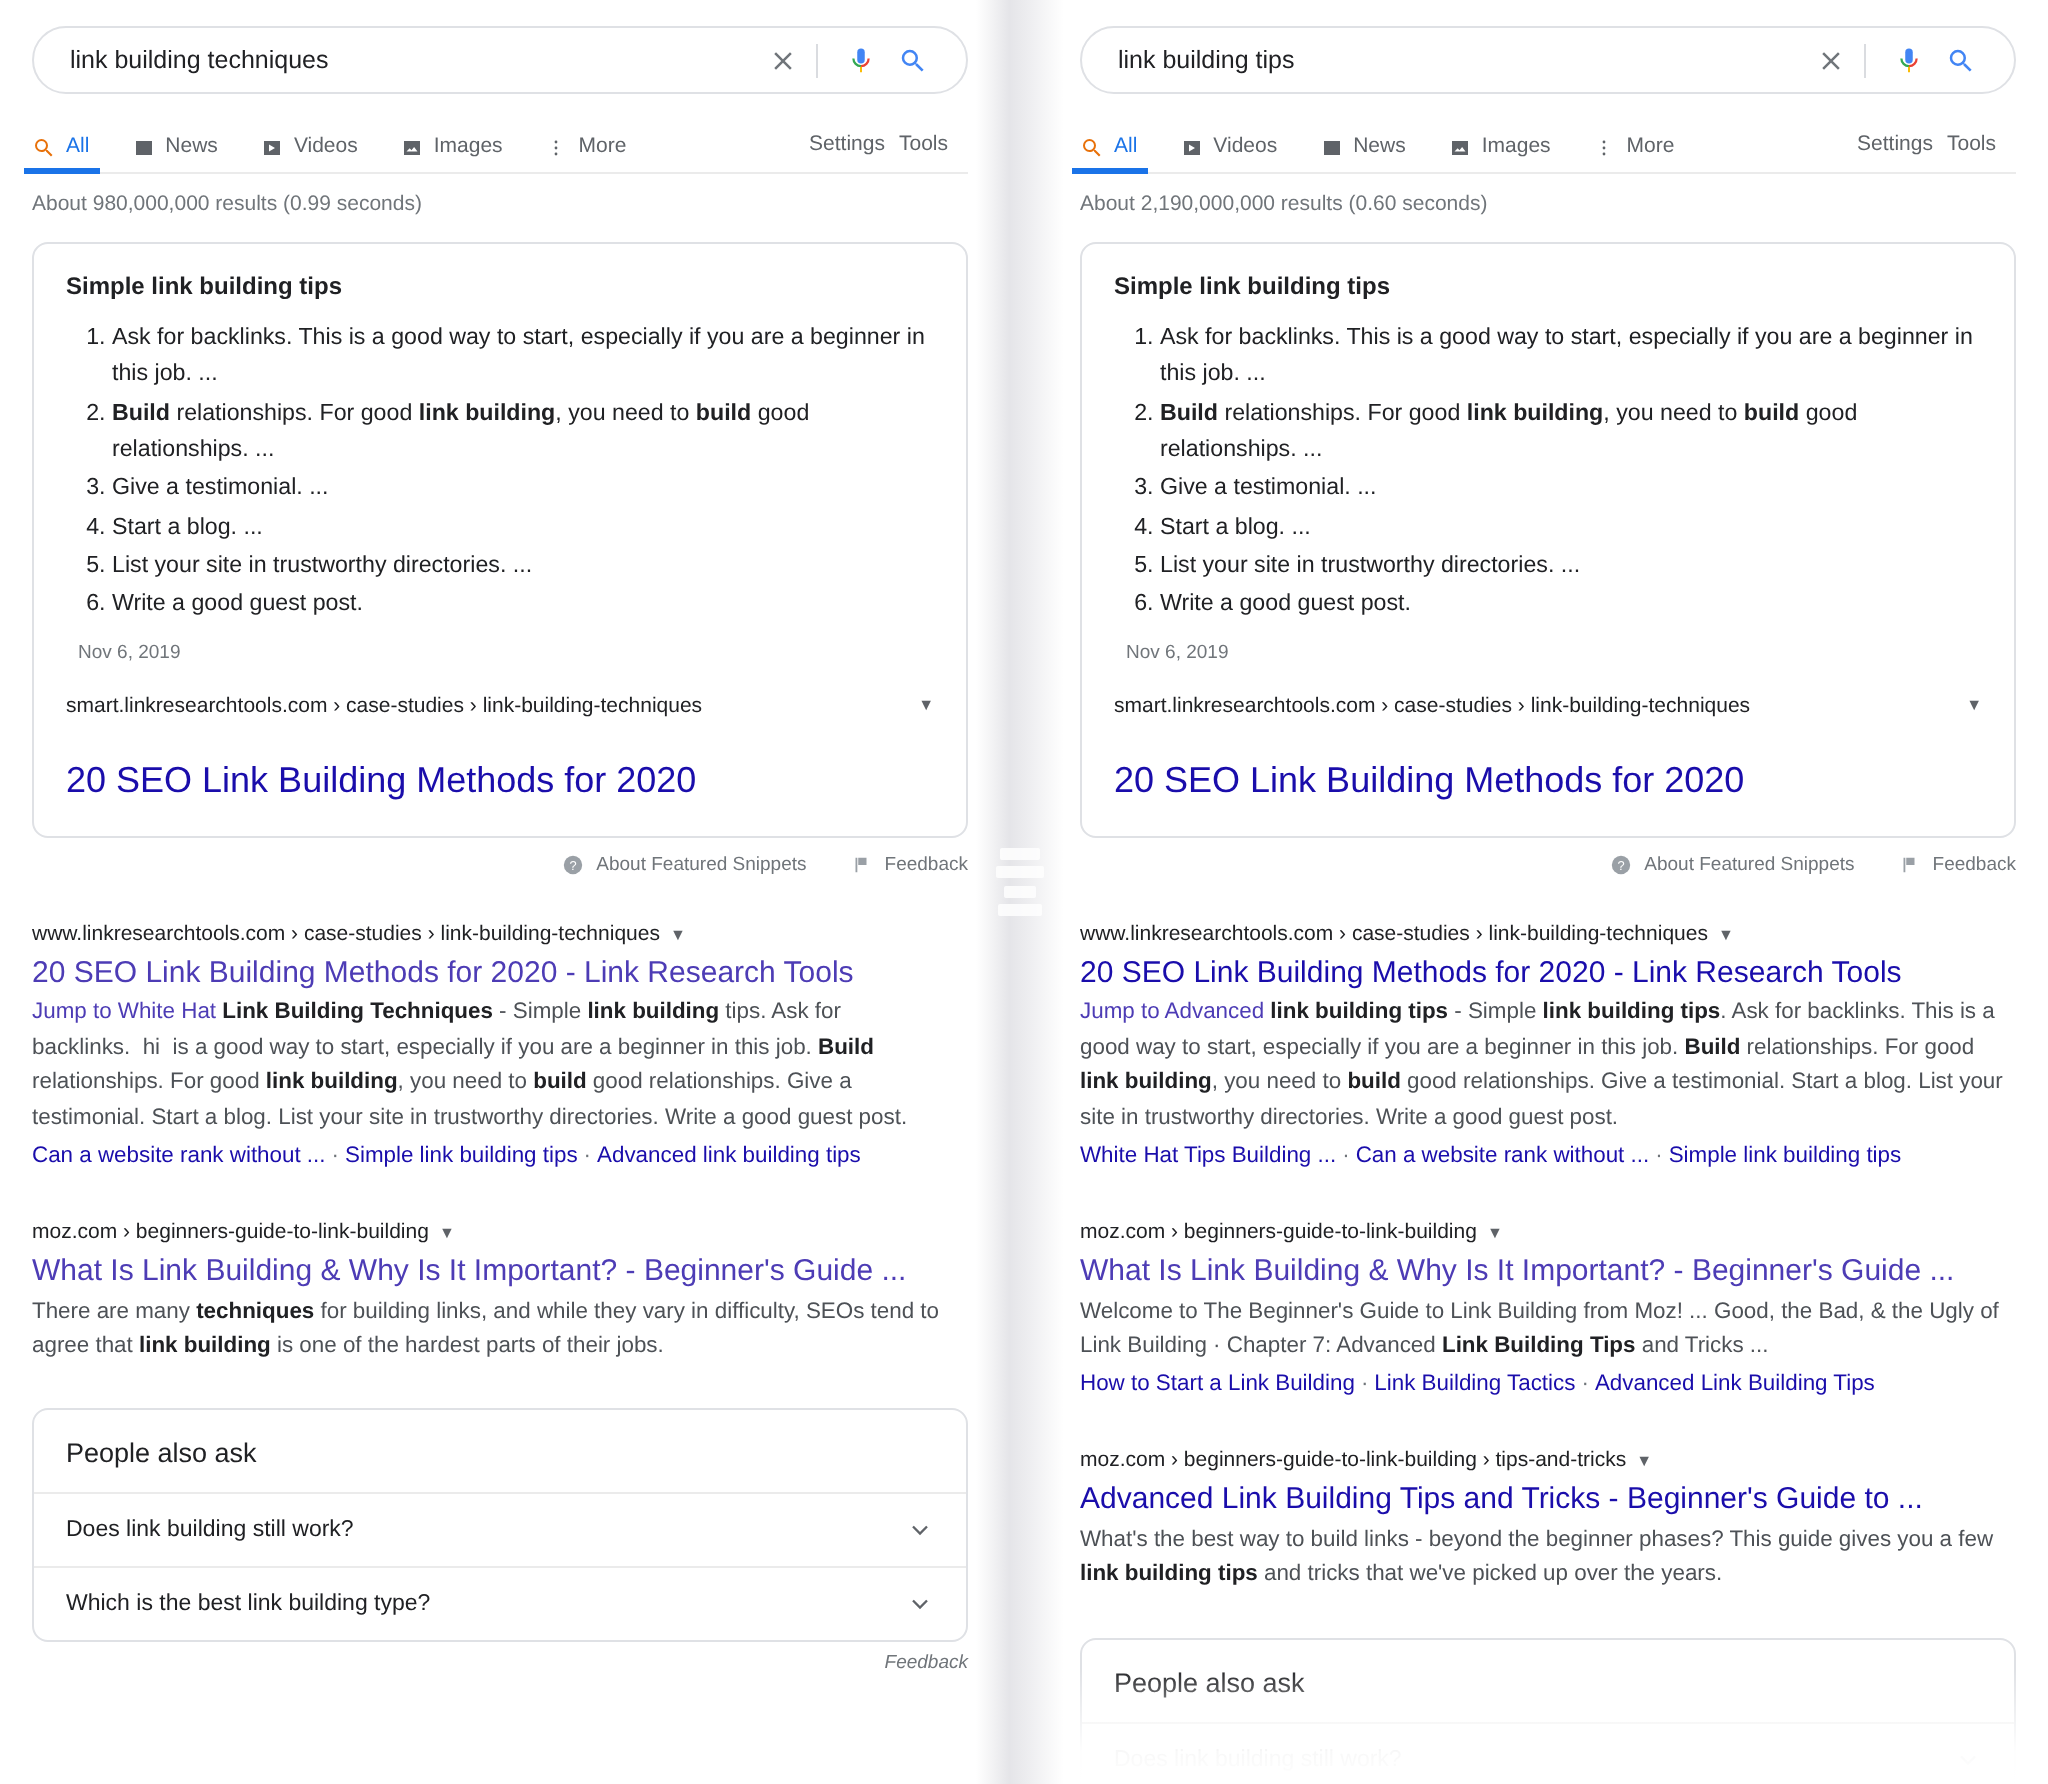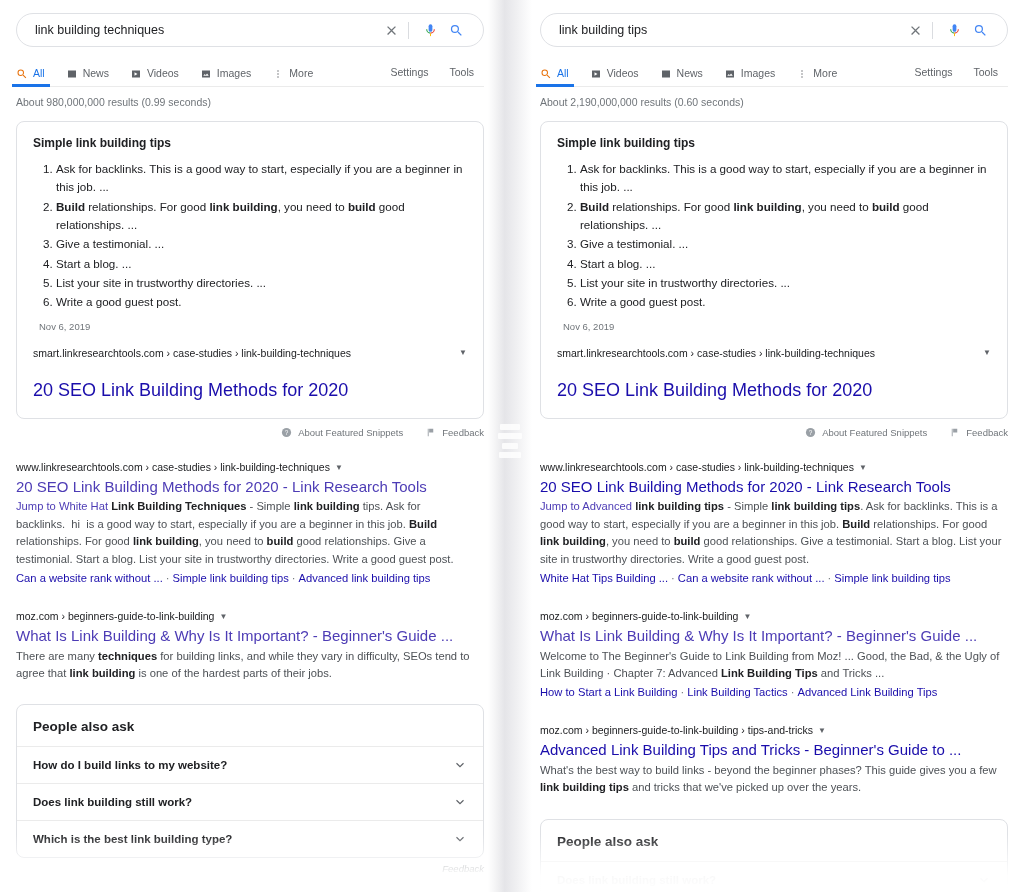--- a/index.html
+++ b/index.html
@@ -62,21 +62,21 @@
     display:flex;align-items:center;gap:5px;height:29px;
     padding:0 11px 0 0;margin-right:10px;font-size:10.5px;color:#5f6368;
     cursor:pointer;position:relative;box-sizing:border-box;
     padding-top:4px;
   }
   .tab .tab-label{line-height:1;}
   .tab.active{color:#1a73e8;}
   .tab.active::after{
     content:"";position:absolute;left:-4px;right:6px;bottom:-1px;height:3px;background:#1a73e8;
   }
-  .navright{margin-left:auto;display:flex;gap:21px;padding-right:10px;}
+  .navright{margin-left:auto;display:flex;gap:7px;padding-right:10px;}
   .navright span{font-size:10.5px;color:#5f6368;cursor:pointer;}
 
   .resultstats{margin:9px 16px 0 16px;font-size:10.5px;color:#70757a;}
 
   
   .card{
     margin:13px 16px 0 16px;border:1px solid #dfe1e5;border-radius:8px;
     background:#fff;padding:14px 16px 16px 16px;box-sizing:border-box;
   }
   .fs-heading{font-size:12px;font-weight:bold;color:#202124;margin-bottom:10px;}
@@ -103,21 +103,21 @@
   .r-title.blue{color:#1a0dab;}
   .r-snip{font-size:11.2px;color:#4d5156;line-height:1.56;margin-top:2px;}
   .r-snip b{font-weight:bold;color:#202124;}
   .r-snip .jump{color:#4d3cb5;}
   .r-links{margin-top:2px;font-size:11.2px;color:#1a0dab;line-height:1.5;}
   .r-links a{color:#1a0dab;text-decoration:none;cursor:pointer;}
   .r-links .sep{color:#70757a;margin:0 3px;}
 
   
   .paa{
-    margin:22px 16px 0 16px;border:1px solid #dfe1e5;border-radius:8px;background:#fff;overflow:hidden;font-weight:bold;
+    margin:22px 16px 0 16px;border:1px solid #dfe1e5;border-radius:8px;background:#fff;overflow:hidden;
   }
   .paa-head{font-size:13.5px;color:#202124;padding:14px 16px 12px 16px;}
   .paa-q{
     border-top:1px solid #ebebeb;padding:11px 16px;display:flex;align-items:center;
     justify-content:space-between;font-size:11.5px;color:#202124;cursor:pointer;
   }
   .chev{width:14px;height:14px;flex:0 0 14px;}
   .paa-foot{
     margin:5px 16px 0 16px;text-align:right;font-size:9.5px;color:#70757a;
     font-style:italic;cursor:pointer;
@@ -259,26 +259,20 @@
         <span>moz.com › beginners-guide-to-link-building</span>
         <span class="caret">▼</span>
       </div>
       <div class="r-title">What Is Link Building &amp; Why Is It Important? - Beginner's Guide ...</div>
       <div class="r-snip">There are many <b>techniques</b> for building links, and while they vary in difficulty, SEOs tend to agree that <b>link building</b> is one of the hardest parts of their jobs.</div>
     </div>
 
     <div class="paa">
       <div class="paa-head">People also ask</div>
       <div class="paa-q">
-        <span>How do I build links to my website?</span>
-        <svg class="chev" viewBox="0 0 24 24">
-            <path fill="none" stroke="#5f6368" stroke-width="2" d="M6 9l6 6 6-6"></path>
-          </svg>
-      </div>
-      <div class="paa-q">
         <span>Does link building still work?</span>
         <svg class="chev" viewBox="0 0 24 24">
             <path fill="none" stroke="#5f6368" stroke-width="2" d="M6 9l6 6 6-6"></path>
           </svg>
       </div>
       <div class="paa-q">
         <span>Which is the best link building type?</span>
         <svg class="chev" viewBox="0 0 24 24">
             <path fill="none" stroke="#5f6368" stroke-width="2" d="M6 9l6 6 6-6"></path>
           </svg>

